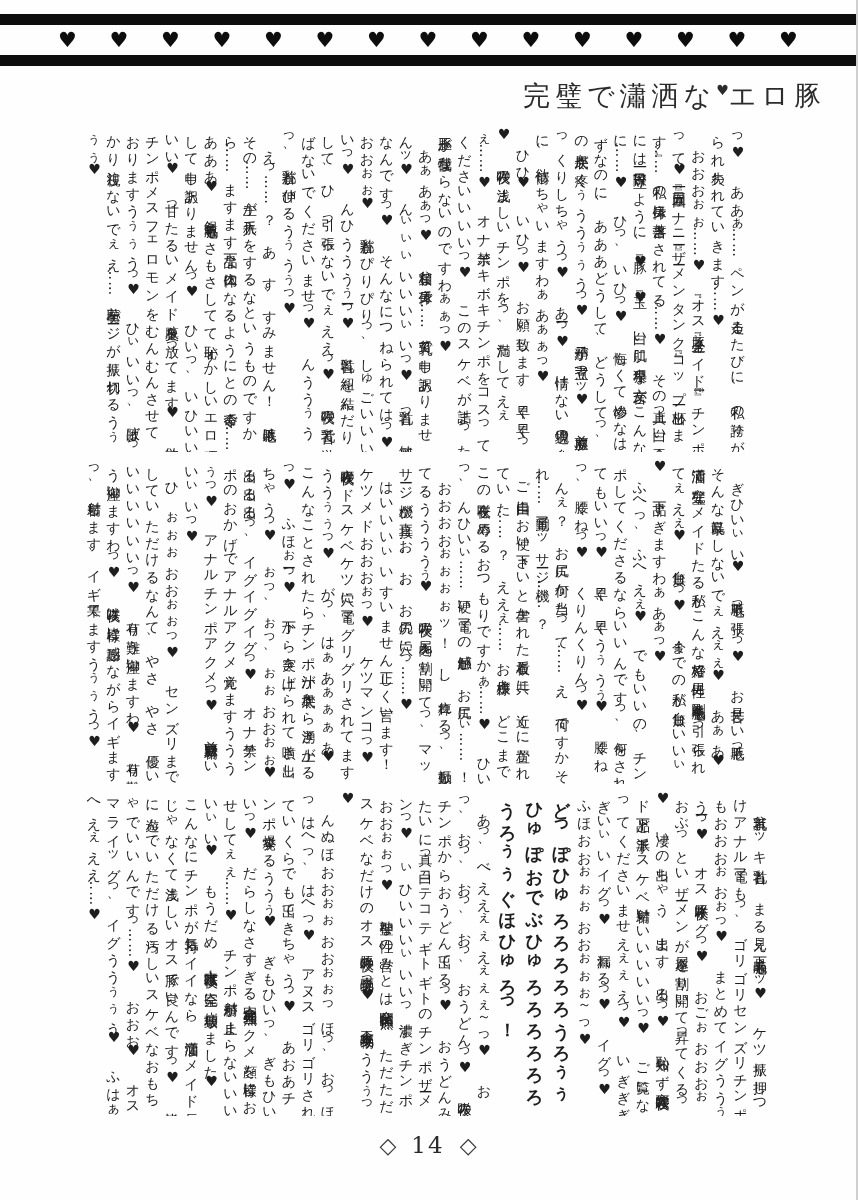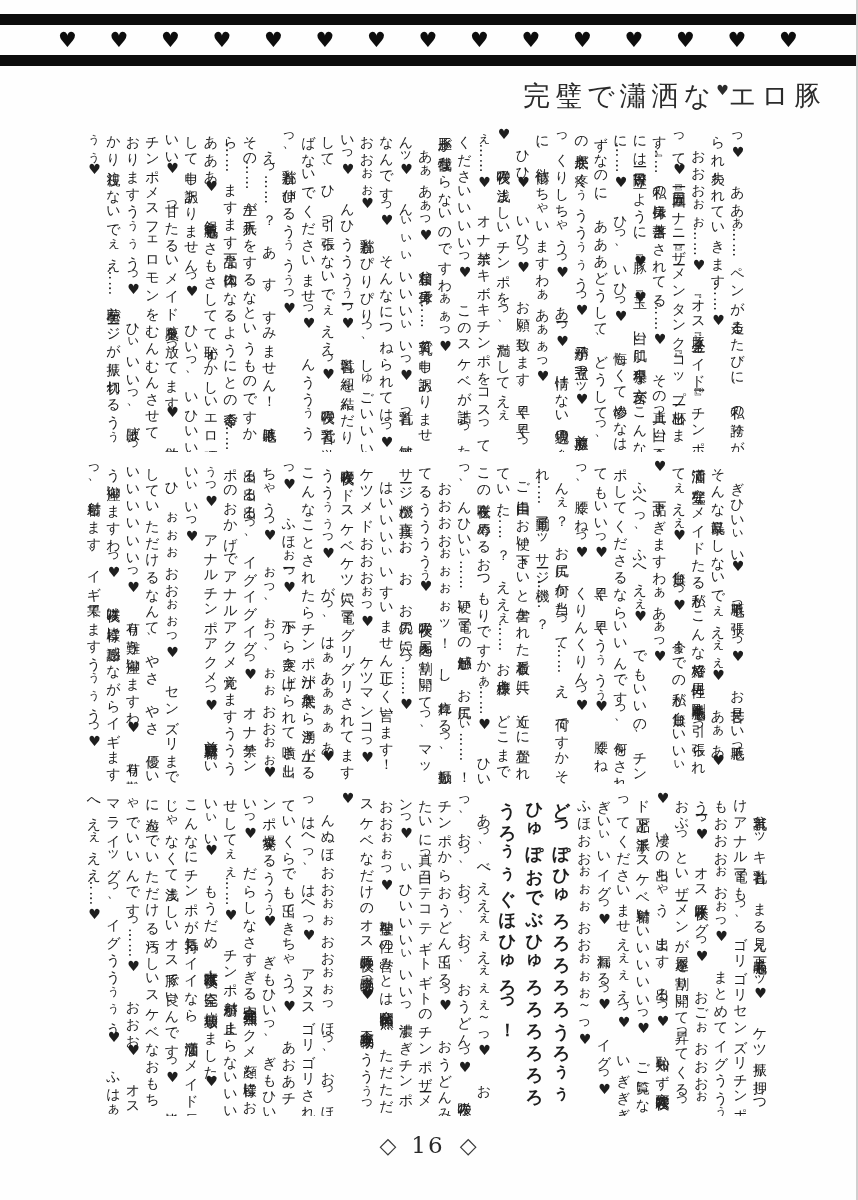--- a/index.html
+++ b/index.html
@@ -106,16 +106,16 @@
     <section class="band">
       <p class="para">貧乳ボッキ乳首も、まる見え下品腋毛もッ♥　ケツ振り押しつけアナル電マもっ、ゴリゴリセンズリチンポもおおおぉおぉっ♥　まとめてイグううぅうーっ♥　オス豚咲夜イグっ♥　おごぉ゙おおおぉおぶっといザーメンが尿道を割り開いて昇ってくるっ♥　凄いの出ちゃう、出ます、出るっ♥　恥知らず変態咲夜のド下品ど派手ドスケベ射精いいいいいいっ♥　ご覧になってくださいませえぇぇえっ♥　いぎぎぎぎいぃいイグっ♥　漏れるっ♥　イグっ♥　ふほおおぉぉぉおおぉぉぉ～っ♥</p>
       <p class="para shout">どっぽひゅろろろろろうろぅぅひゅぽおでぶひゅろろろろろろうろぅぅぐほひゅろっ！</p>
       <p class="para">あっ、べえ゙え゙ぇ゙ぇえぇぇぇ～っ♥　おっ、おっ、おっ、おっ、おうどんっ♥　咲夜のチンポからおうどん出てるっ♥　おうどんみたいに真っ白コテコテギトギトのチンポザーメンっ♥　ぃ゙ひいいいぃいいっ濃すぎチンポおおぉぉっ♥　神聖な性の営みとは全然関係無い、ただただスケベなだけのオス豚咲夜の廃棄物っ♥　金玉廃棄物うううぅっ♥</p>
       <p class="para">んぬほおおぉぉおおぉぉっほっ、おっほっはへっ、はへっ♥　アヌスゴリゴリされていくらでも出てきちゃうっ♥　あおあチンポ爆発するううぅ♥　ぎもひいっ、ぎもひいいっ♥　だらしなさすぎる完全完璧強烈アクメ顔を皆様にお見せしてぇぇ……♥　チンポ射精が止まらないいいいぃい♥　もうだめ、十六夜咲夜は完全に崩壊致しました♥　こんなにチンポが気持ちイイなら、瀟洒なメイド長じゃなくて浅ましいオス豚で良いんですっ♥　皆様に遊んでいただける汚らしいスケベなおもちゃでいいんですっ……♥　おおお♥　オス豚マライッグっ、イグううぅぅう♥　ふはぁへえぇええ……♥</p>
     </section>
 
   </main>
 
   <footer class="footer">
-    <span class="diamond">◇</span><span class="page-num">16</span><span class="diamond">◇</span>
+    <span class="diamond">◇</span><span class="page-num">14</span><span class="diamond">◇</span>
   </footer>
 
 </div>
 
 </body></html>

